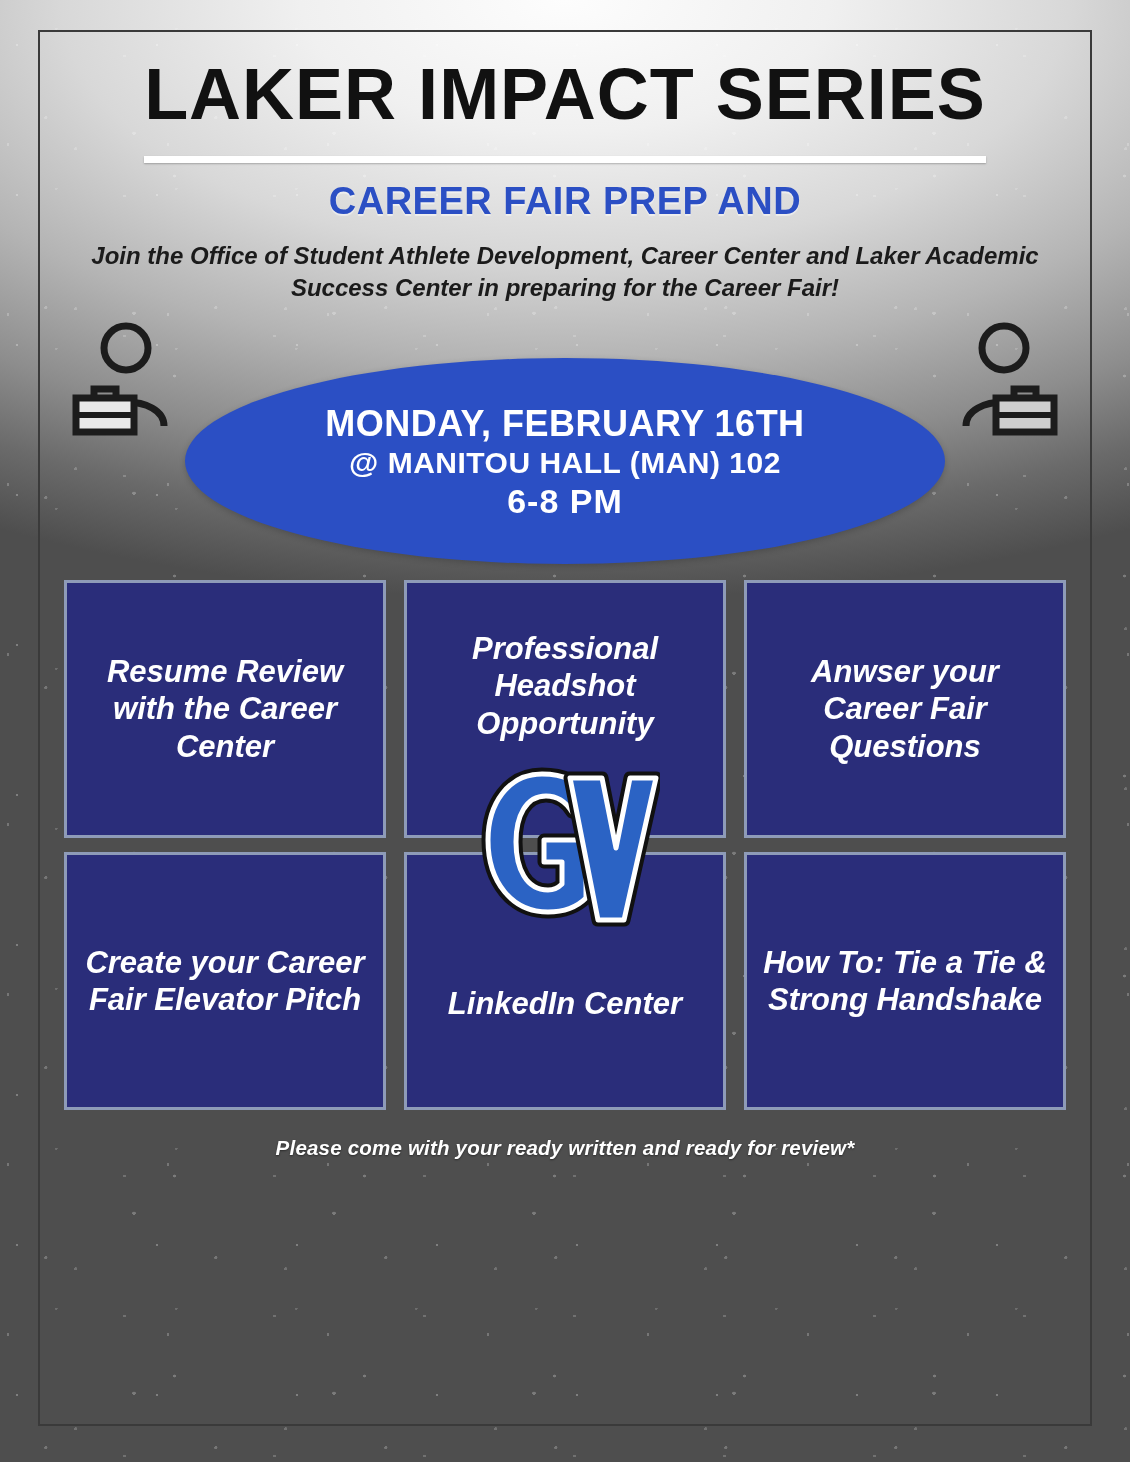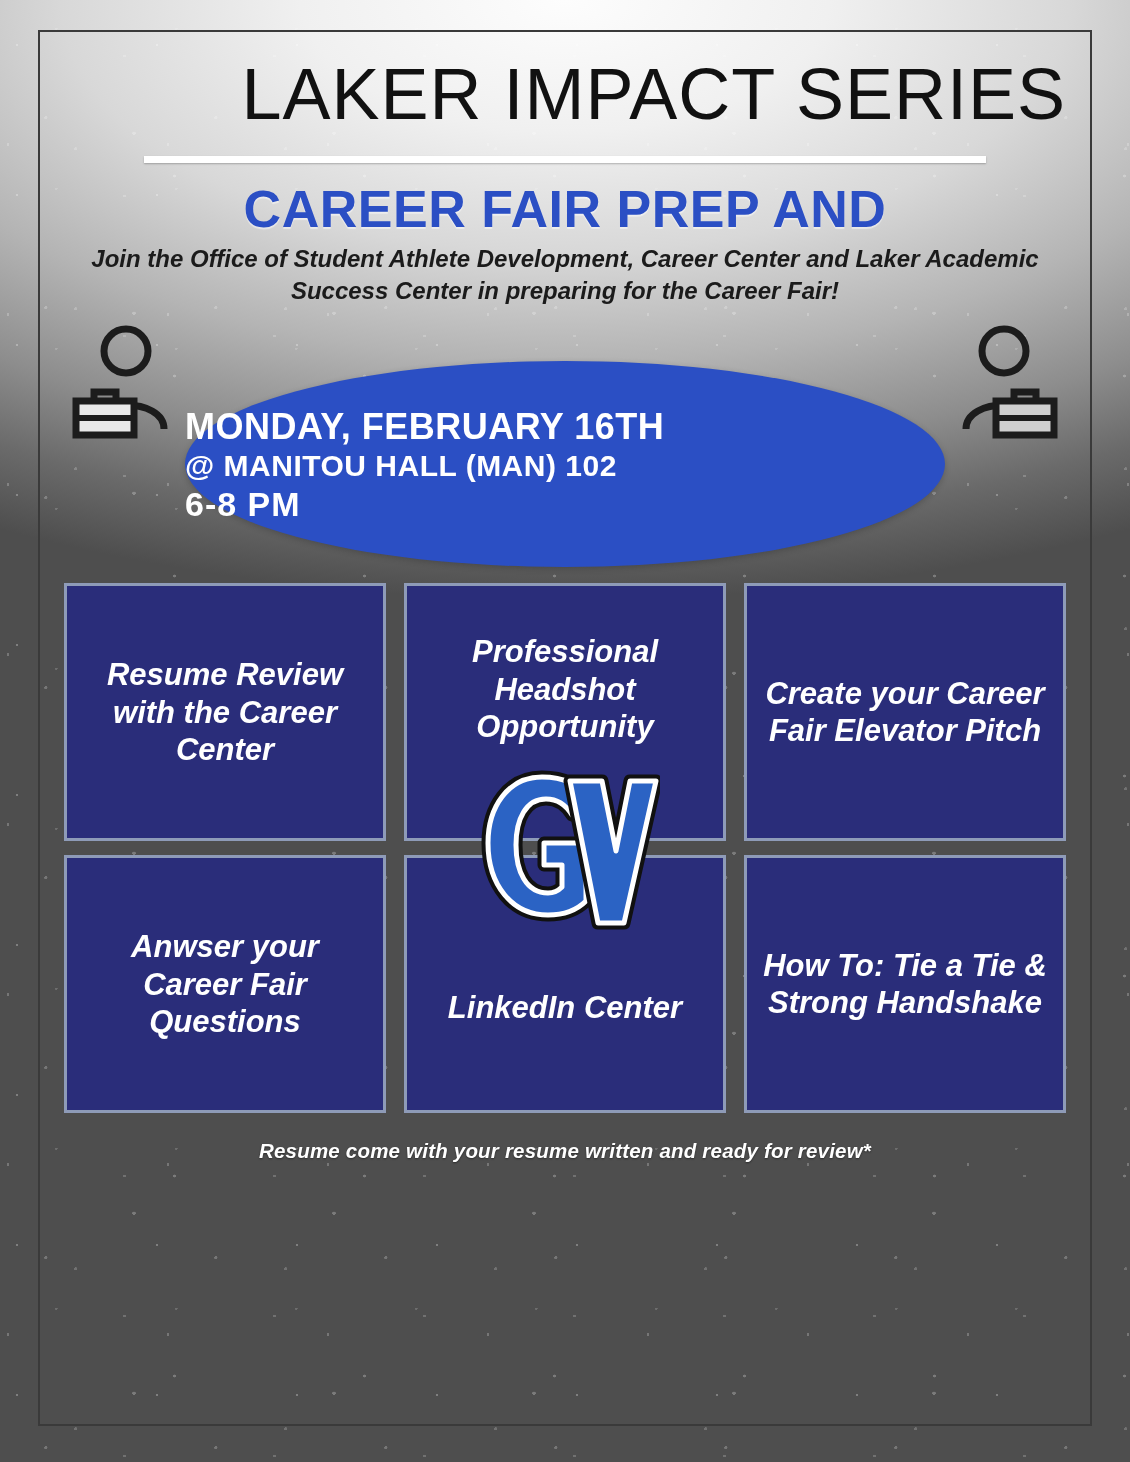--- a/index.html
+++ b/index.html
@@ -54,49 +54,49 @@
 
   .content {
     position: relative;
     z-index: 3;
     padding: 42px 64px 0 64px;
   }
 
   
   .title {
     margin: 16px 0 16px 0;
-    text-align: right;
+    text-align: center;
     font-family: "Liberation Sans", sans-serif;
-    font-weight: normal;
+    font-weight: bold;
     font-size: 72px;
     letter-spacing: 1px;
     color: #111;
     font-stretch: condensed;
     text-transform: uppercase;
     line-height: 1;
   }
 
   .rule {
     width: 84%;
     height: 7px;
     background: #ffffff;
     margin: 26px auto 18px auto;
     box-shadow: 0 1px 2px rgba(0,0,0,.25);
   }
 
   .subtitle {
     text-align: center;
     color: #2b4fc4;
     font-weight: bold;
-    font-size: 52px;
+    font-size: 38px;
     line-height: 1.08;
     letter-spacing: .5px;
     text-transform: uppercase;
     text-shadow: 0 2px 1px rgba(255,255,255,.5);
-    margin: 4px 0 6px 0;
+    margin: 4px 0 18px 0;
   }
 
   .intro {
     text-align: center;
     font-size: 24px;
     font-weight: bold;
     font-style: italic;
     color: #1b1b1b;
     line-height: 1.34;
     margin: 0 6px 4px 6px;
@@ -121,21 +121,21 @@
     position: absolute;
     left: 50%;
     transform: translateX(-50%);
     top: 48px;
     width: 760px;
     height: 206px;
     border-radius: 50%;
     background: #2b4fc4;
     display: flex;
     flex-direction: column;
-    align-items: flex-start;
+    align-items: center;
     justify-content: center;
     box-shadow: 0 2px 6px rgba(0,0,0,.2);
   }
   .oval-line {
     color: #fff;
     font-weight: bold;
     font-size: 36px;
     letter-spacing: .5px;
     text-transform: uppercase;
     line-height: 1.18;
@@ -248,37 +248,37 @@
     </div>
 
     <div class="grid">
       <div class="box">
         <span>Resume Review with the Career Center</span>
       </div>
       <div class="box mid-top">
         <span>Professional Headshot Opportunity</span>
       </div>
       <div class="box">
+        <span>Anwser your Career Fair Questions</span>
+      </div>
+      <div class="box">
         <span>Create your Career Fair Elevator Pitch</span>
-      </div>
-      <div class="box">
-        <span>Anwser your Career Fair Questions</span>
       </div>
       <div class="box mid-bottom">
         <span>LinkedIn Center</span>
       </div>
       <div class="box">
         <span>How To: Tie a Tie &amp; Strong Handshake</span>
       </div>
 
       <svg class="gv-logo" viewBox="0 0 190 170" aria-hidden="true">
         <g>
           <path d="M72 14 C38 14 18 44 18 80 C18 122 42 152 78 152 C96 152 108 146 116 138 L116 80 L74 80 L74 102 L92 102 L92 124 C88 128 84 130 78 130 C56 130 46 108 46 82 C46 56 56 36 76 36 C88 36 96 42 102 52 L120 36 C110 22 94 14 72 14 Z" fill="none" stroke="#111" stroke-width="13" stroke-linejoin="round"></path>
           <path d="M72 14 C38 14 18 44 18 80 C18 122 42 152 78 152 C96 152 108 146 116 138 L116 80 L74 80 L74 102 L92 102 L92 124 C88 128 84 130 78 130 C56 130 46 108 46 82 C46 56 56 36 76 36 C88 36 96 42 102 52 L120 36 C110 22 94 14 72 14 Z" fill="#2b63c4" stroke="#fff" stroke-width="5" stroke-linejoin="round"></path>
           <path d="M100 18 L132 18 L146 88 L160 18 L186 18 L154 160 L128 160 Z" fill="none" stroke="#111" stroke-width="13" stroke-linejoin="round"></path>
           <path d="M100 18 L132 18 L146 88 L160 18 L186 18 L154 160 L128 160 Z" fill="#2b63c4" stroke="#fff" stroke-width="5" stroke-linejoin="round"></path>
         </g>
       </svg>
     </div>
 
-    <div class="footnote">Resume come with your resume written and ready for review*</div>
+    <div class="footnote">Please come with your ready written and ready for review*</div>
   </div>
 </div>
 
 </body></html>

